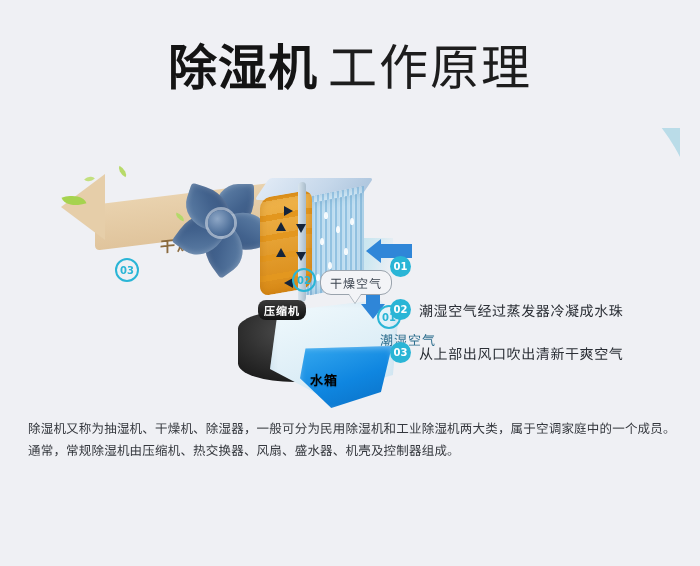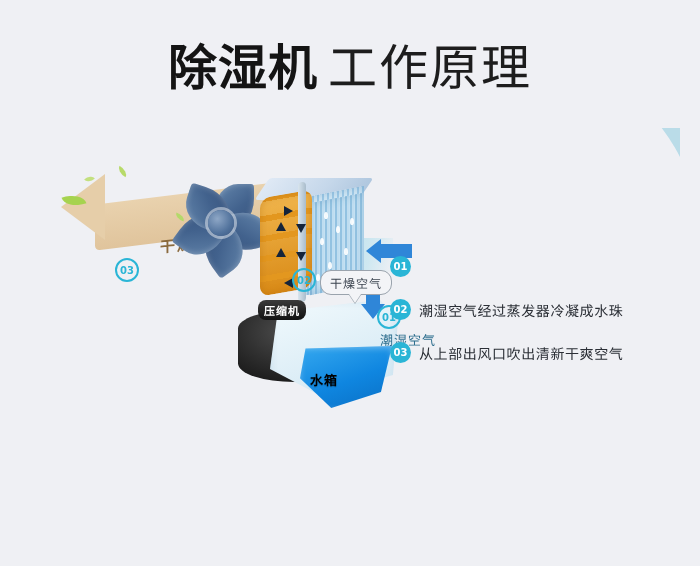--- a/index.html
+++ b/index.html
@@ -356,15 +356,16 @@
     </div>
 
     <div class="legend-row">
       <div class="badge-s">03</div>
       <div class="txt">从上部出风口吹出清新干爽空气</div>
     </div>
 
   </div>
 
   <div class="body-copy">
+    <p class="para">除湿机又称为抽湿机、干燥机、除湿器，一般可分为民用除湿机和工业除湿机两大类，属于空调家庭中的一个成员。通常，常规除湿机由压缩机、热交换器、风扇、盛水器、机壳及控制器组成。</p>
   </div>
 
 </div>
 
 </body></html>

